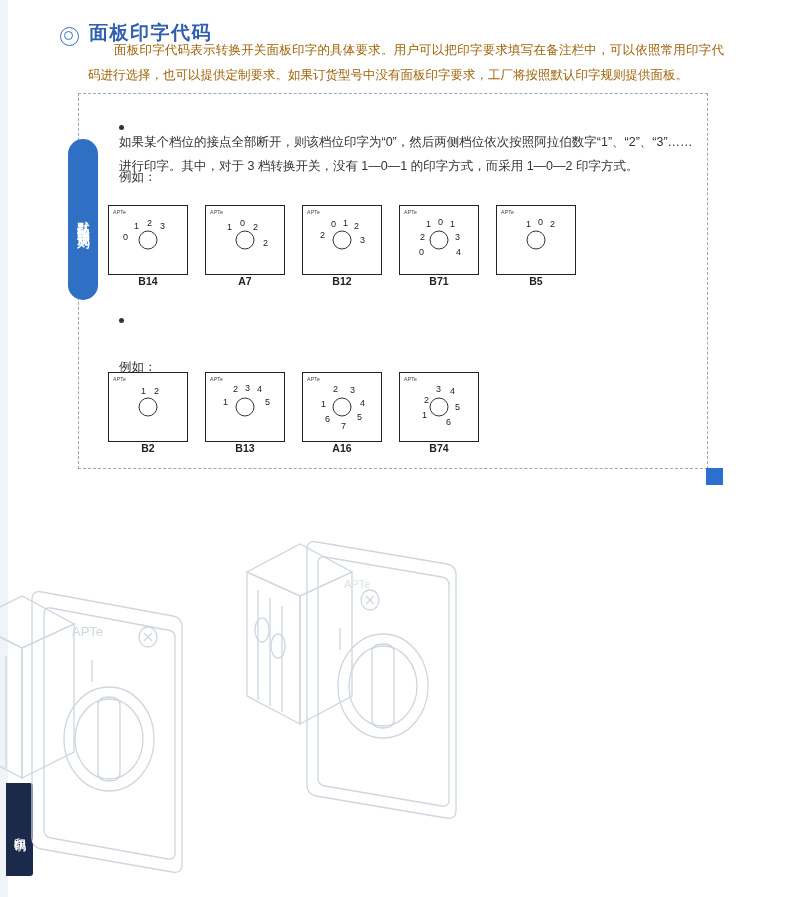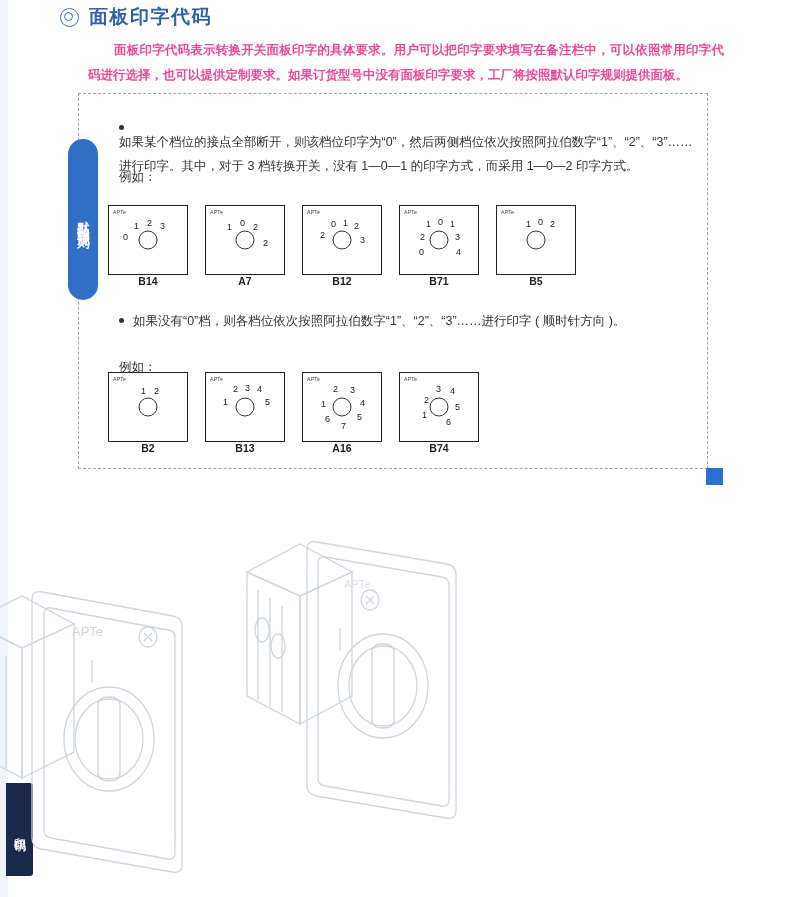--- a/index.html
+++ b/index.html
@@ -40,23 +40,23 @@
     text-orientation: upright;
     display: flex;
     align-items: center;
     justify-content: center;
   }
 
   
   #header {
     position: absolute;
     left: 60px;
-    top: 4px;
-    display: flex;
-    align-items: center;
+    top: 20px;
+    display: flex;
+    align-items: flex-end;
   }
   #header .ring {
     width: 17px;
     height: 17px;
     border: 1.6px solid #3a71c4;
     border-radius: 50%;
     position: relative;
     margin-right: 10px;
   }
   #header .ring::after {
@@ -78,24 +78,23 @@
   }
 
   
   #intro {
     position: absolute;
     left: 88px;
     top: 38px;
     width: 636px;
     font-size: 12.5px;
     line-height: 2.0;
-    color: #ec4899;
+    color: #a16207;
     text-indent: 26px;
     text-align: justify;
-    font-weight: bold;
   }
 
   
   #panel {
     position: absolute;
     left: 78px;
     top: 93px;
     width: 630px;
     height: 376px;
     border: 1px dashed #9aa6bb;
@@ -305,21 +304,20 @@
         <span class="num" style="left: 29px; top: 14px;">1</span>
         <span class="num" style="left: 41px; top: 12px;">0</span>
         <span class="num" style="left: 53px; top: 14px;">2</span>
       </div>
       <div class="dial-code">B5</div>
     </div>
   </div>
 
 <div class="bullet-row" id="bullet-2">
   <span class="bullet-dot"></span>
-  <span>如果没有“0”档，则各档位依次按照阿拉伯数字“1”、“2”、“3”……进行印字 ( 顺时针方向 )。</span>
 </div>
 <div class="example-label" id="example-label-2">例如：</div>
 
 <div class="dial-row" id="dial-row-2">
     <div class="dial-item">
       <div class="dial-face">
         <span class="brand">APTe</span>
         <span class="knob"></span>
         <span class="num" style="left: 32px; top: 14px;">1</span>
         <span class="num" style="left: 45px; top: 14px;">2</span>

